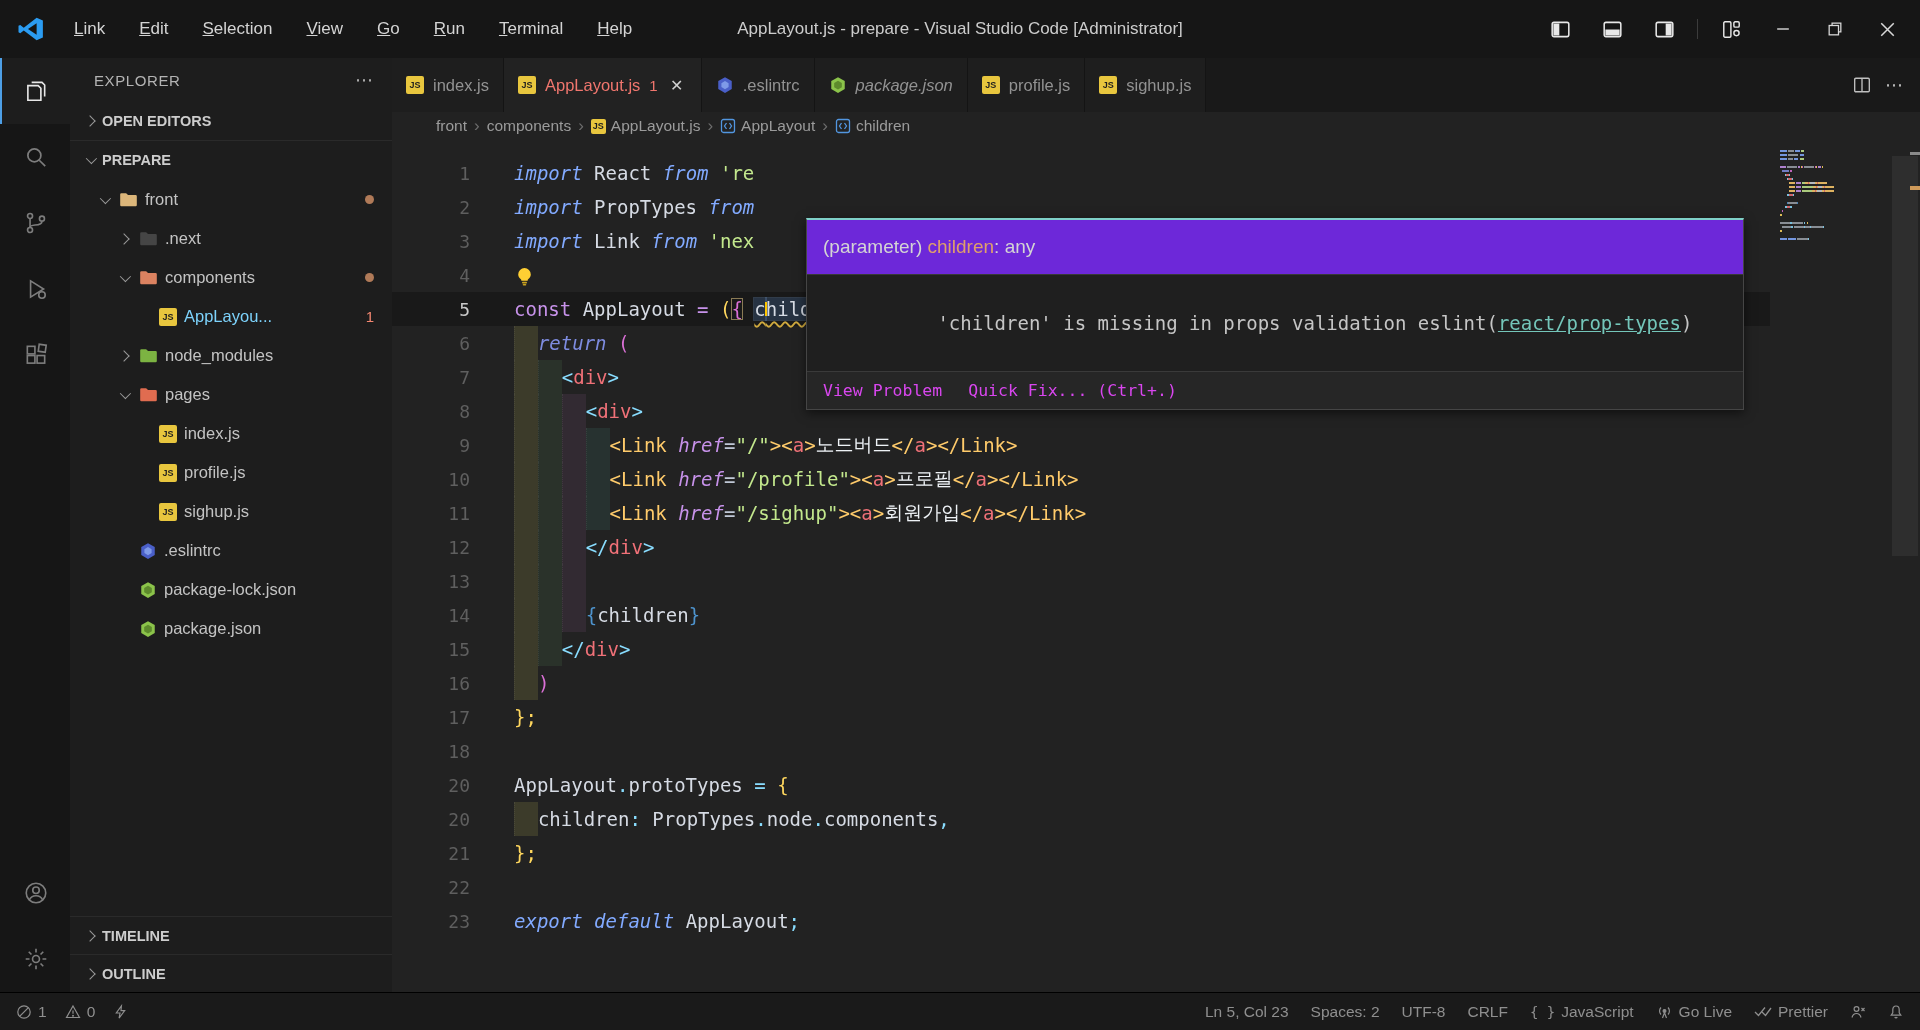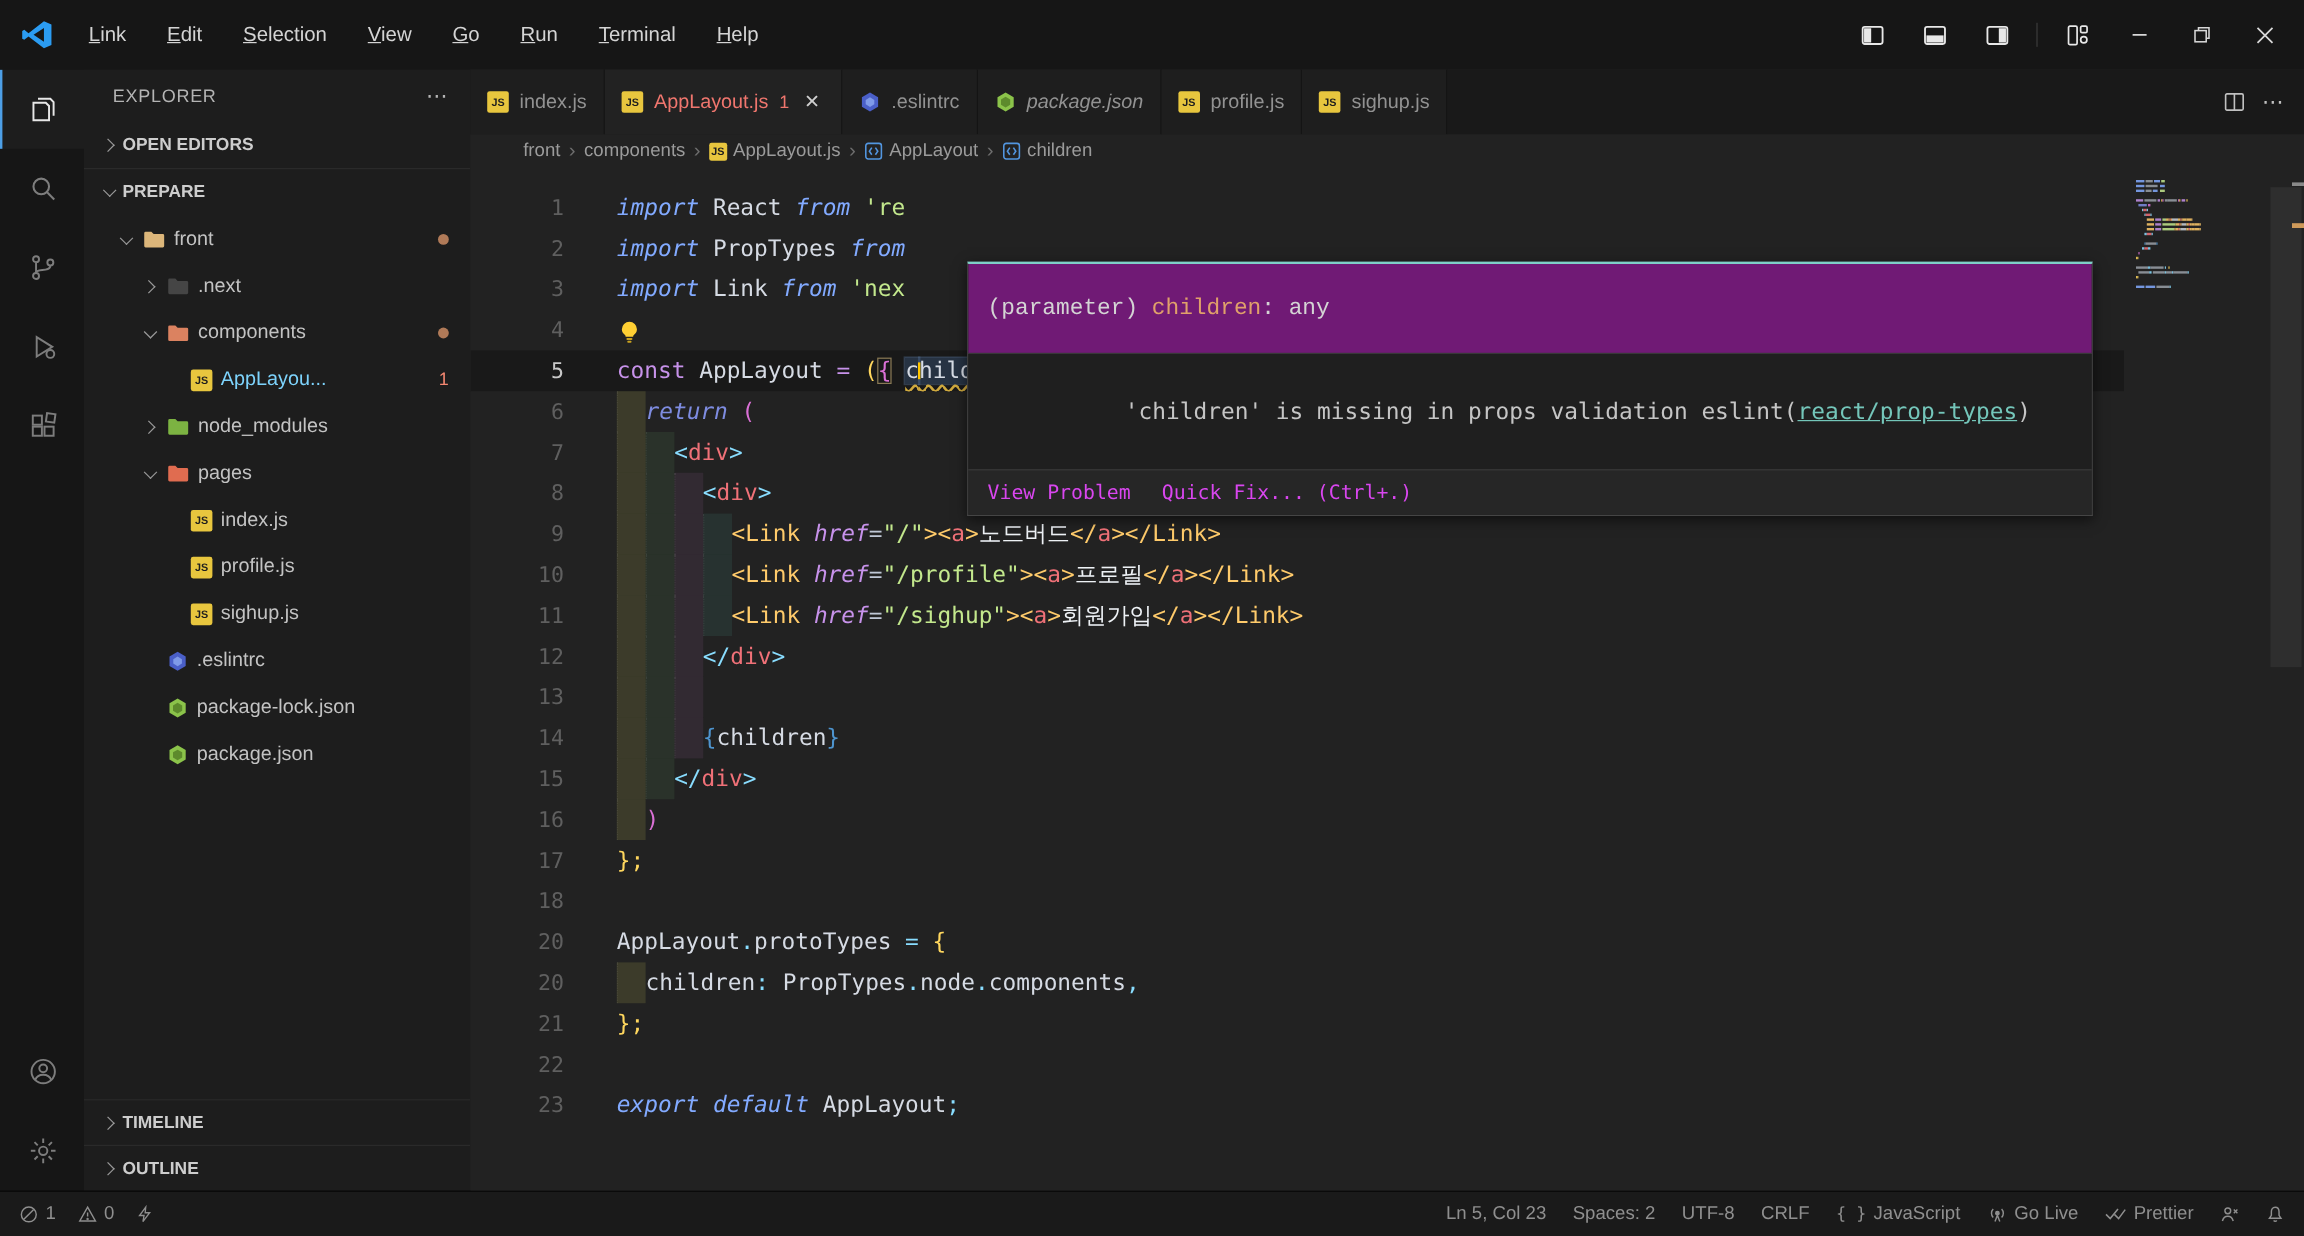--- a/index.html
+++ b/index.html
@@ -82,22 +82,22 @@
   .iblk { display:inline-block; white-space:pre; height:100%; border-left:1px dotted rgba(255,255,255,.07); }
   .i0 { background:rgba(222,214,92,.14); }
   .i1 { background:rgba(120,200,120,.10); }
   .i2 { background:rgba(200,120,200,.10); }
   .i3 { background:rgba(90,200,180,.10); }
   .bulb { margin-top:2px; }
   
   .hover-pop { position:absolute; left:414px; top:78px; width:938px; z-index:30;
                border:1px solid #454545; border-top:2px solid #7fd0c8; background:#1f1f1f;
                box-shadow:0 3px 10px rgba(0,0,0,.55); font-size:19px; }
-  .hp-sig { background:#701a75; padding:26px 16px; border-bottom:1px solid #383838;
-            font-family:Liberation Mono, monospace; color:#d4d4d4; white-space:pre; }
+  .hp-sig { background:#6d28d9; padding:16px 16px; border-bottom:1px solid #383838;
+            font-family:Liberation Sans, sans-serif; color:#d4d4d4; white-space:pre; }
   .hp-sig .param { color:#e0a06a; }
   .hp-msg { padding:15px 16px; background:#1f1f1f; color:#c5c5c5;
             font-family:"DejaVu Sans Mono","Liberation Mono",monospace; white-space:pre; }
   .hp-msg .lnk { color:#74c6ba; text-decoration:underline; }
   .hp-actions { display:flex; gap:26px; padding:9px 16px; background:#262626; border-top:1px solid #3a3a3a;
                 font-size:16.5px; }
   .hp-actions .act { color:#d946ef; cursor:pointer; }
   
   .minimap { position:absolute; top:10px; right:36px; width:104px; }
   .mm-row { height:2.4px; margin-bottom:1.6px; display:flex; }
@@ -124,20 +124,21 @@
   <div class="menubar" id="menubar">
       <span class="menu-item">Link</span>
       <span class="menu-item">Edit</span>
       <span class="menu-item">Selection</span>
       <span class="menu-item">View</span>
       <span class="menu-item">Go</span>
       <span class="menu-item">Run</span>
       <span class="menu-item">Terminal</span>
       <span class="menu-item">Help</span>
     </div>
+  <div class="win-title">AppLayout.js - prepare - Visual Studio Code [Administrator]</div>
   <div class="win-controls">
     <span class="wc-btn">
       <svg width="19" height="19" viewBox="0 0 16 16">
           <rect x="1" y="2" width="14" height="12" rx="1.5" fill="none" stroke="#e8e8e8" stroke-width="1.3"></rect>
           <rect x="2" y="3" width="5" height="10" fill="#e8e8e8"></rect>
         </svg>
     </span>
     <span class="wc-btn">
       <svg width="19" height="19" viewBox="0 0 16 16">
           <rect x="1" y="2" width="14" height="12" rx="1.5" fill="none" stroke="#e8e8e8" stroke-width="1.3"></rect>

